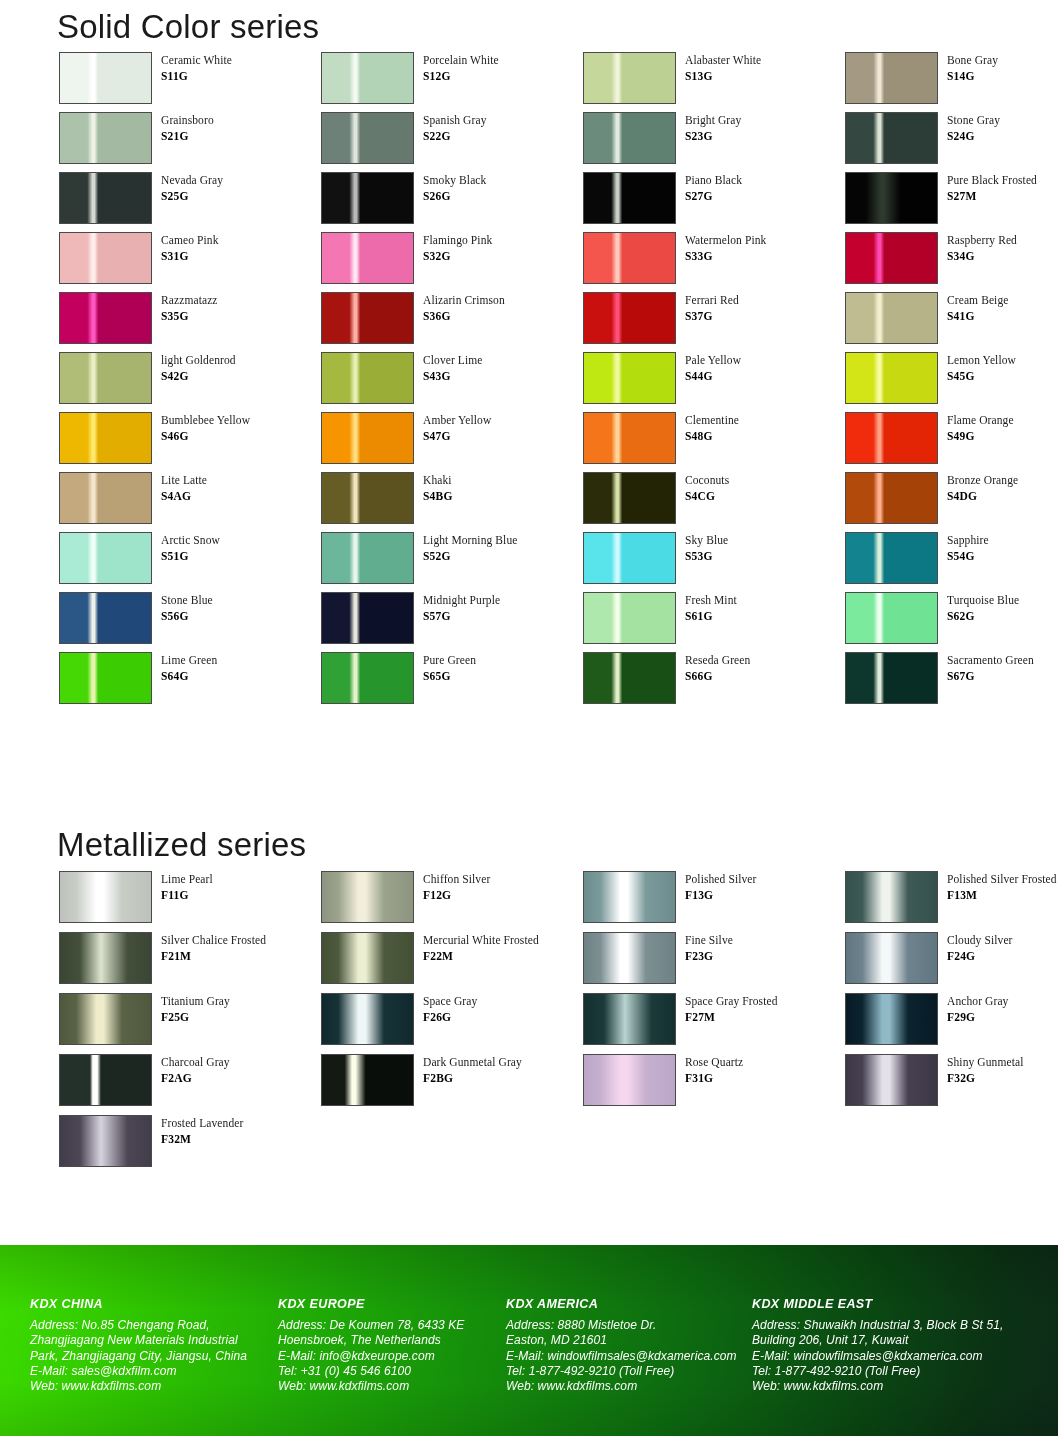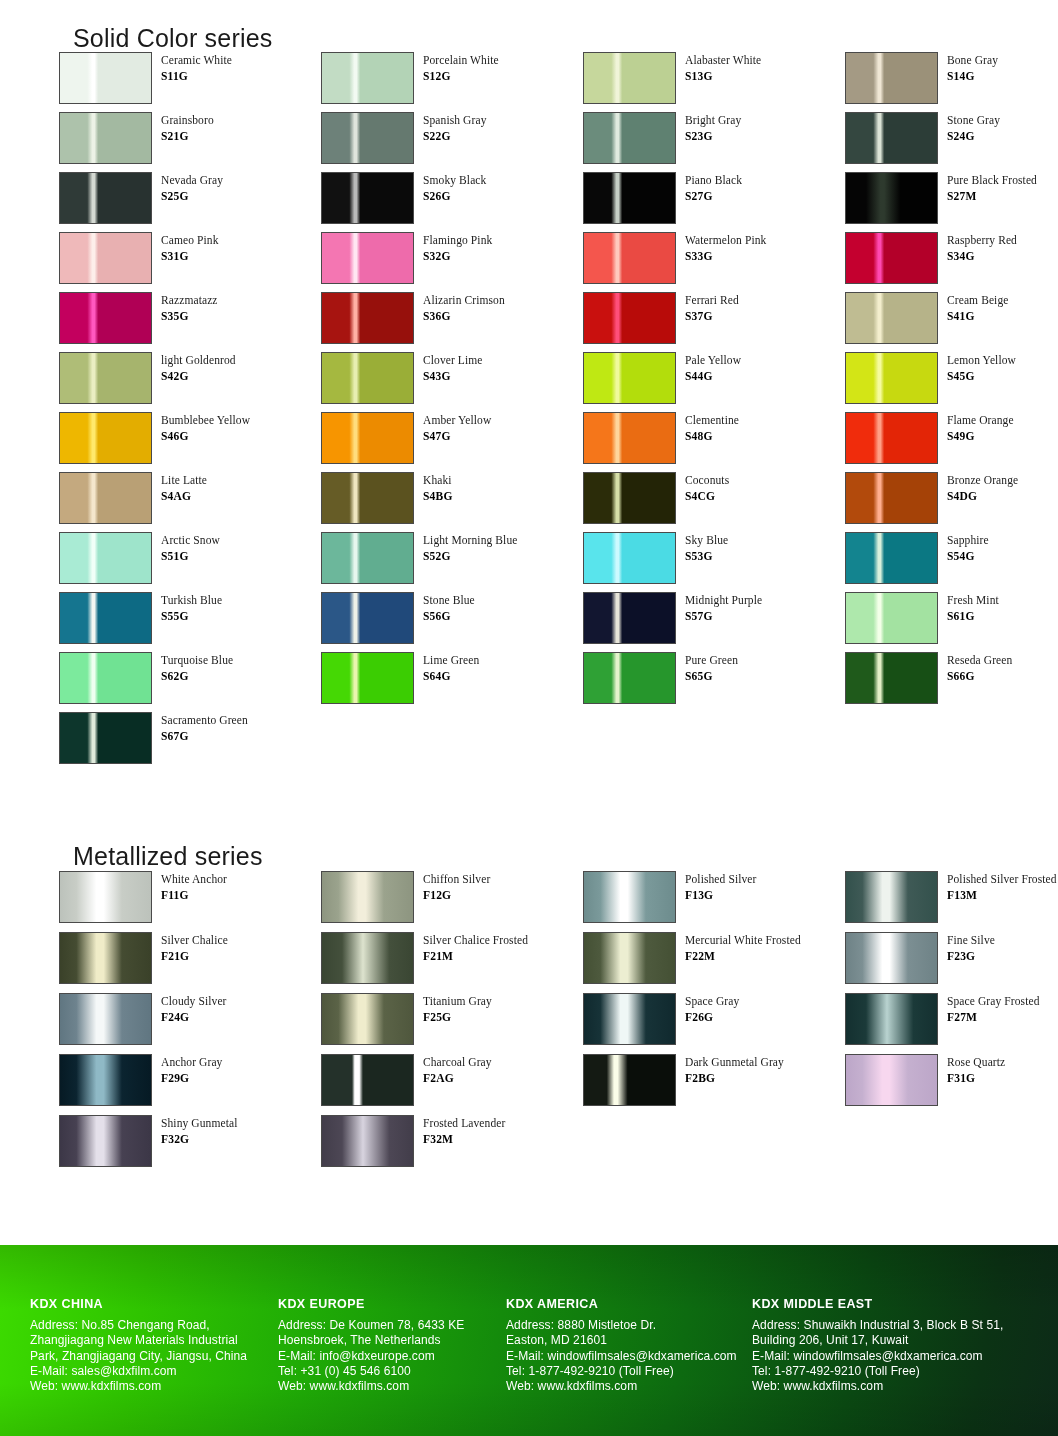--- a/index.html
+++ b/index.html
@@ -9,25 +9,25 @@
     height: 1436px;
     background: #ffffff;
     font-family: "Liberation Sans", sans-serif;
     position: relative;
     overflow: hidden;
   }
 
   .page { position: relative; width: 1058px; height: 1436px; }
 
   .section-title {
-    font-size: 25px;
+    font-size: 33px;
     font-weight: 400;
     color: #1a1a1a;
     letter-spacing: 0.2px;
-    margin: 16px;
+    margin: 0;
     padding: 0;
   }
 
   #solid-title-wrap { position: absolute; left: 57px; top: 8px; }
   #metal-title-wrap { position: absolute; left: 57px; top: 826px; }
 
   .grid {
     position: absolute;
     display: grid;
     grid-template-columns: repeat(4, 246px);
@@ -100,21 +100,21 @@
 
   .offices {
     position: absolute;
     left: 0; top: 52px;
     width: 1058px;
     display: grid;
     grid-template-columns: 248px 228px 246px 336px;
     padding-left: 30px;
     z-index: 2;
   }
-  .office { color: #ffffff; }
+  .office { color: #ffffff; font-style: italic; }
   .office h4 {
     margin: 0 0 7px 0;
     font-size: 12.5px;
     font-weight: bold;
     letter-spacing: 0.4px;
   }
   .office .line {
     display: block;
     font-size: 12px;
     line-height: 1.28;
@@ -450,29 +450,20 @@
         <div class="swatch">
           <div class="sheen" style="background: linear-gradient(90deg, rgb(19, 132, 143) 0%, rgb(19, 132, 143) 30%, rgb(217, 240, 220) 35.5%, rgb(217, 240, 220) 38%, rgb(11, 120, 131) 42%, rgb(11, 120, 131) 100%);"></div>
         </div>
         <div class="label">
           <span class="nm">Sapphire</span>
           <span class="code">S54G</span>
         </div>
       </div>
       <div class="cell">
         <div class="swatch">
-          <div class="sheen" style="background: linear-gradient(90deg, rgb(21, 117, 143) 0%, rgb(21, 117, 143) 30%, rgb(242, 246, 242) 35.5%, rgb(242, 246, 242) 38%, rgb(13, 106, 132) 42%, rgb(13, 106, 132) 100%);"></div>
-        </div>
-        <div class="label">
-          <span class="nm">Turkish Blue</span>
-          <span class="code">S55G</span>
-        </div>
-      </div>
-      <div class="cell">
-        <div class="swatch">
           <div class="sheen" style="background: linear-gradient(90deg, rgb(43, 87, 135) 0%, rgb(43, 87, 135) 30%, rgb(238, 241, 232) 35.5%, rgb(238, 241, 232) 38%, rgb(32, 73, 122) 42%, rgb(32, 73, 122) 100%);"></div>
         </div>
         <div class="label">
           <span class="nm">Stone Blue</span>
           <span class="code">S56G</span>
         </div>
       </div>
       <div class="cell">
         <div class="swatch">
           <div class="sheen" style="background: linear-gradient(90deg, rgb(18, 22, 48) 0%, rgb(18, 22, 48) 30%, rgb(231, 229, 217) 35.5%, rgb(231, 229, 217) 38%, rgb(12, 16, 40) 42%, rgb(12, 16, 40) 100%);"></div>
@@ -540,21 +531,21 @@
 
   <div id="metal-title-wrap">
     <h2 class="section-title">Metallized series</h2>
   </div>
   <div class="grid" id="metal-grid">
       <div class="cell">
         <div class="swatch">
           <div class="sheen" style="background: linear-gradient(90deg, rgb(188, 194, 187) 0%, rgb(200, 205, 198) 18%, rgb(255, 255, 255) 40%, rgb(255, 255, 255) 48%, rgb(200, 205, 198) 68%, rgb(188, 194, 187) 100%);"></div>
         </div>
         <div class="label">
-          <span class="nm">White Anchor</span>
+          <span class="nm">Lime Pearl</span>
           <span class="code">F11G</span>
         </div>
       </div>
       <div class="cell">
         <div class="swatch">
           <div class="sheen" style="background: linear-gradient(90deg, rgb(141, 149, 128) 0%, rgb(155, 163, 141) 18%, rgb(242, 238, 219) 40%, rgb(242, 238, 219) 48%, rgb(155, 163, 141) 68%, rgb(141, 149, 128) 100%);"></div>
         </div>
         <div class="label">
           <span class="nm">Chiffon Silver</span>
           <span class="code">F12G</span>
@@ -569,29 +560,20 @@
           <span class="code">F13G</span>
         </div>
       </div>
       <div class="cell">
         <div class="swatch">
           <div class="sheen" style="background: linear-gradient(90deg, rgb(51, 81, 76) 0%, rgb(63, 90, 86) 18%, rgb(238, 243, 238) 40%, rgb(238, 243, 238) 48%, rgb(63, 90, 86) 68%, rgb(51, 81, 76) 100%);"></div>
         </div>
         <div class="label">
           <span class="nm">Polished Silver Frosted</span>
           <span class="code">F13M</span>
-        </div>
-      </div>
-      <div class="cell">
-        <div class="swatch">
-          <div class="sheen" style="background: linear-gradient(90deg, rgb(58, 65, 41) 0%, rgb(69, 76, 50) 18%, rgb(240, 236, 200) 40%, rgb(240, 236, 200) 48%, rgb(69, 76, 50) 68%, rgb(58, 65, 41) 100%);"></div>
-        </div>
-        <div class="label">
-          <span class="nm">Silver Chalice</span>
-          <span class="code">F21G</span>
         </div>
       </div>
       <div class="cell">
         <div class="swatch">
           <div class="sheen" style="background: linear-gradient(90deg, rgb(58, 70, 51) 0%, rgb(68, 80, 60) 22%, rgb(221, 227, 206) 45%, rgb(68, 80, 60) 74%, rgb(58, 70, 51) 100%);"></div>
         </div>
         <div class="label">
           <span class="nm">Silver Chalice Frosted</span>
           <span class="code">F21M</span>
         </div>

